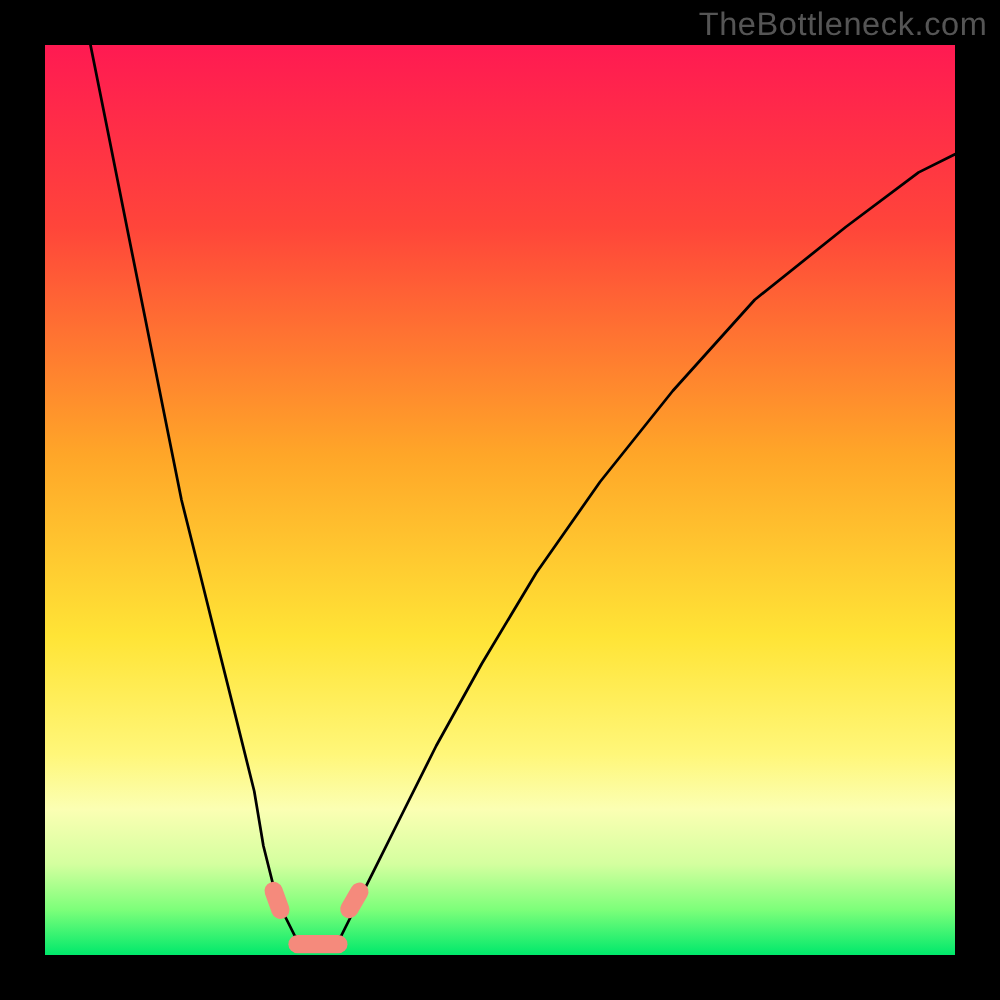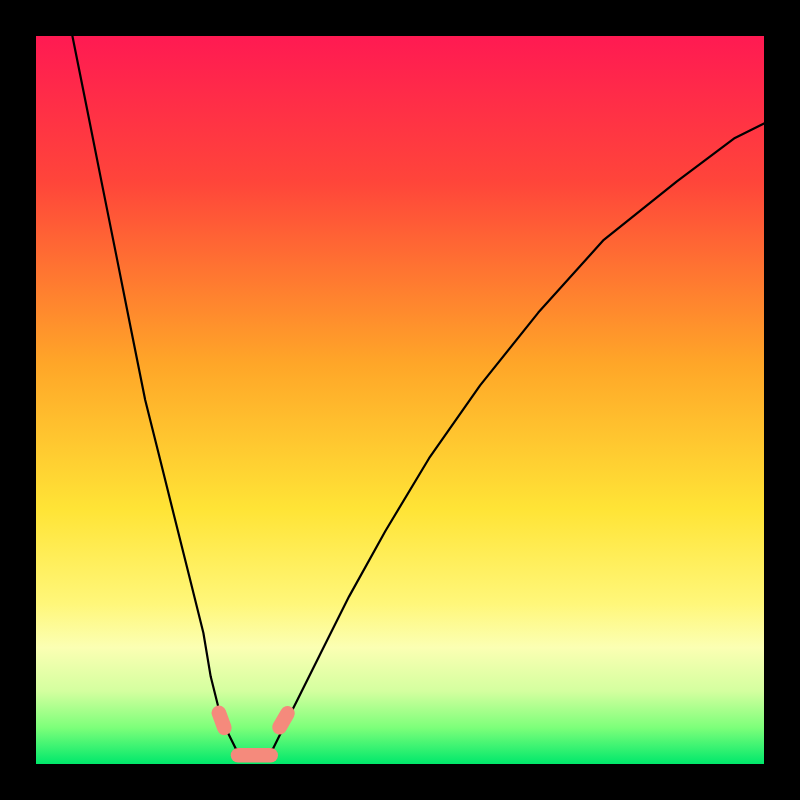--- a/index.html
+++ b/index.html
@@ -34,20 +34,21 @@
     width: 800px;
     height: 800px;
     z-index: 10;
   }
 </style>
 </head>
 <body>
 
 <div class="stage">
 
+  <div class="watermark">TheBottleneck.com</div>
 
   <svg class="plot" viewBox="0 0 800 800">
     <defs>
       <linearGradient id="bg-grad" x1="0" y1="0" x2="0" y2="1">
           <stop offset="0%" stop-color="#ff1a52"></stop>
           <stop offset="20%" stop-color="#ff453a"></stop>
           <stop offset="45%" stop-color="#ffa628"></stop>
           <stop offset="65%" stop-color="#ffe436"></stop>
           <stop offset="78%" stop-color="#fff77a"></stop>
           <stop offset="84%" stop-color="#fbffb3"></stop>

